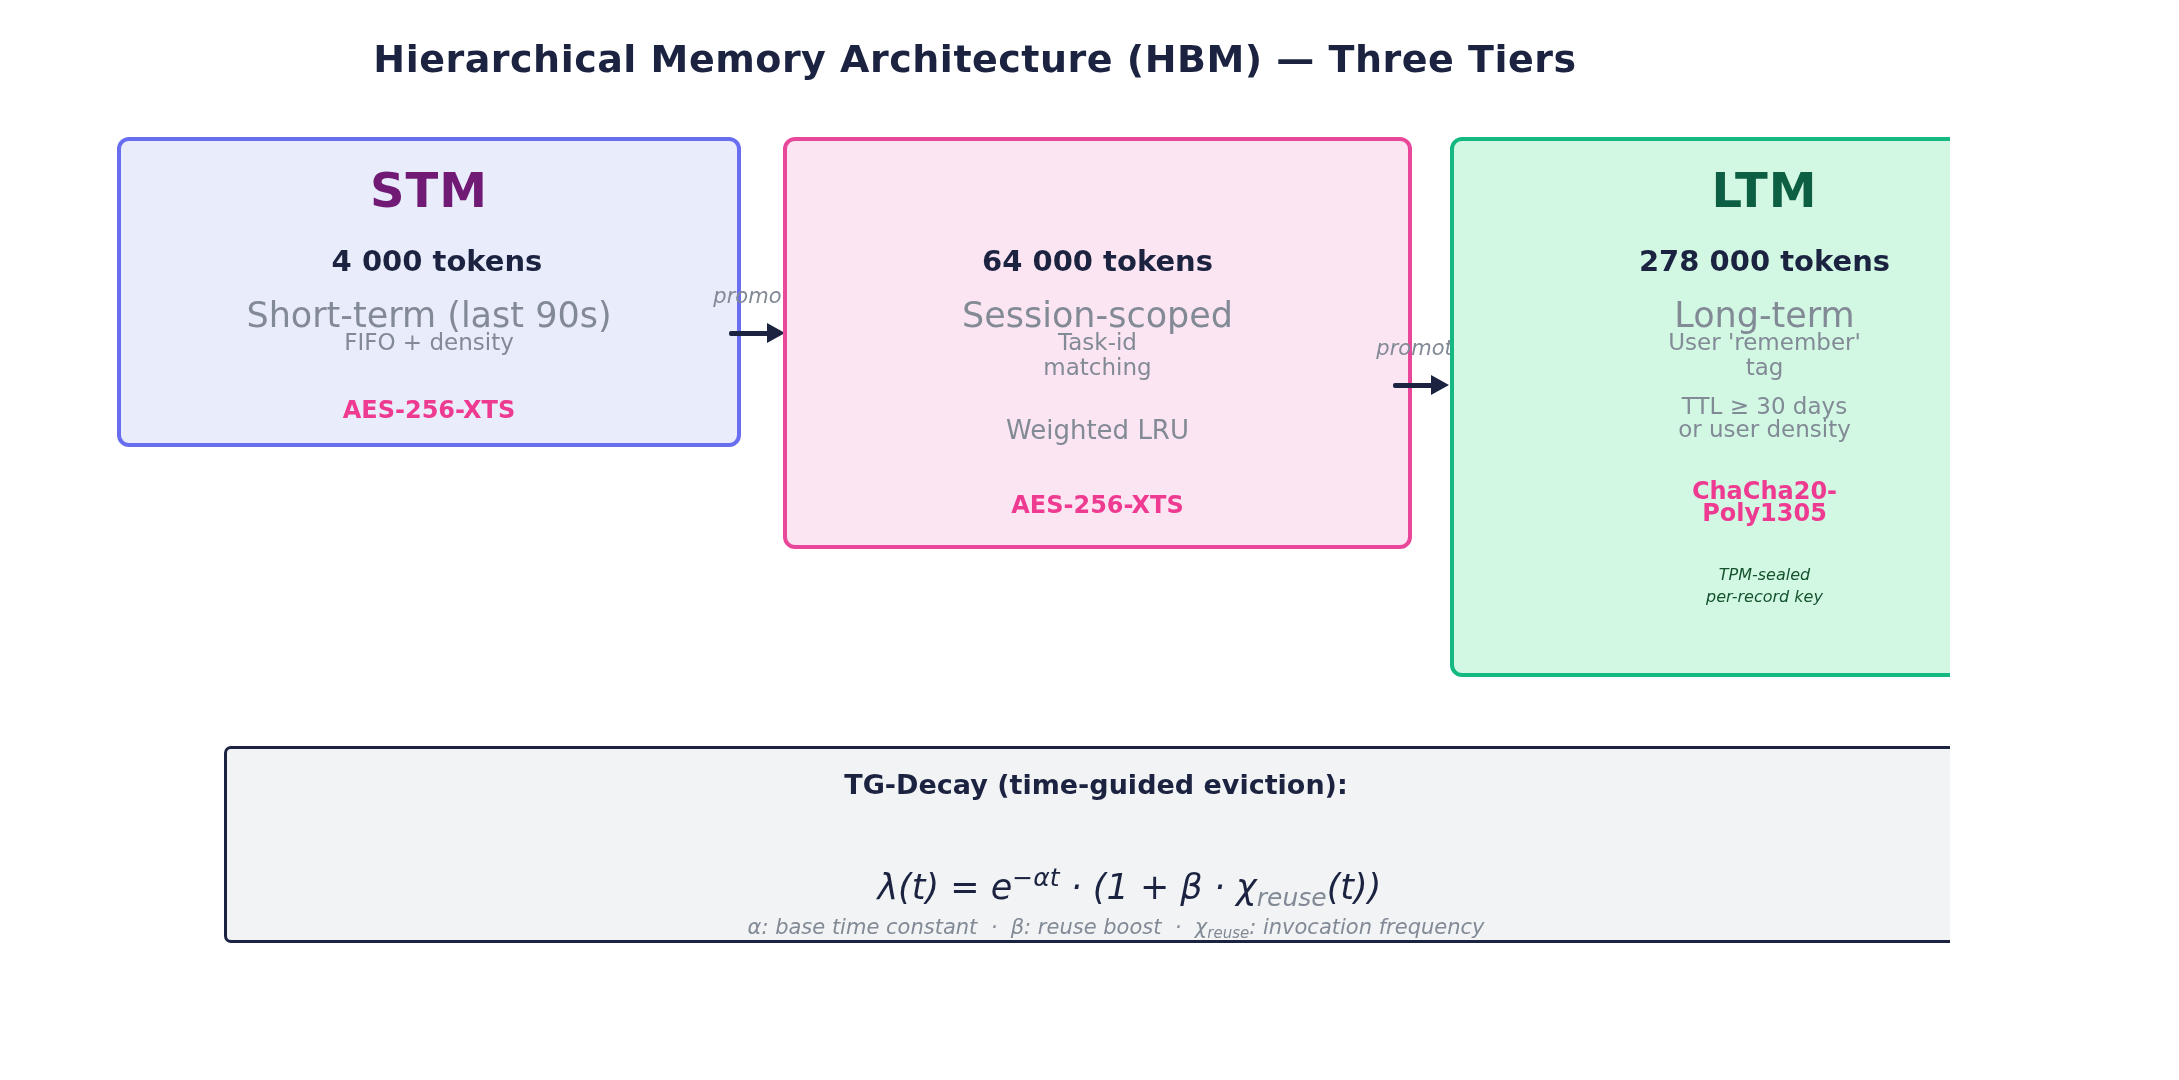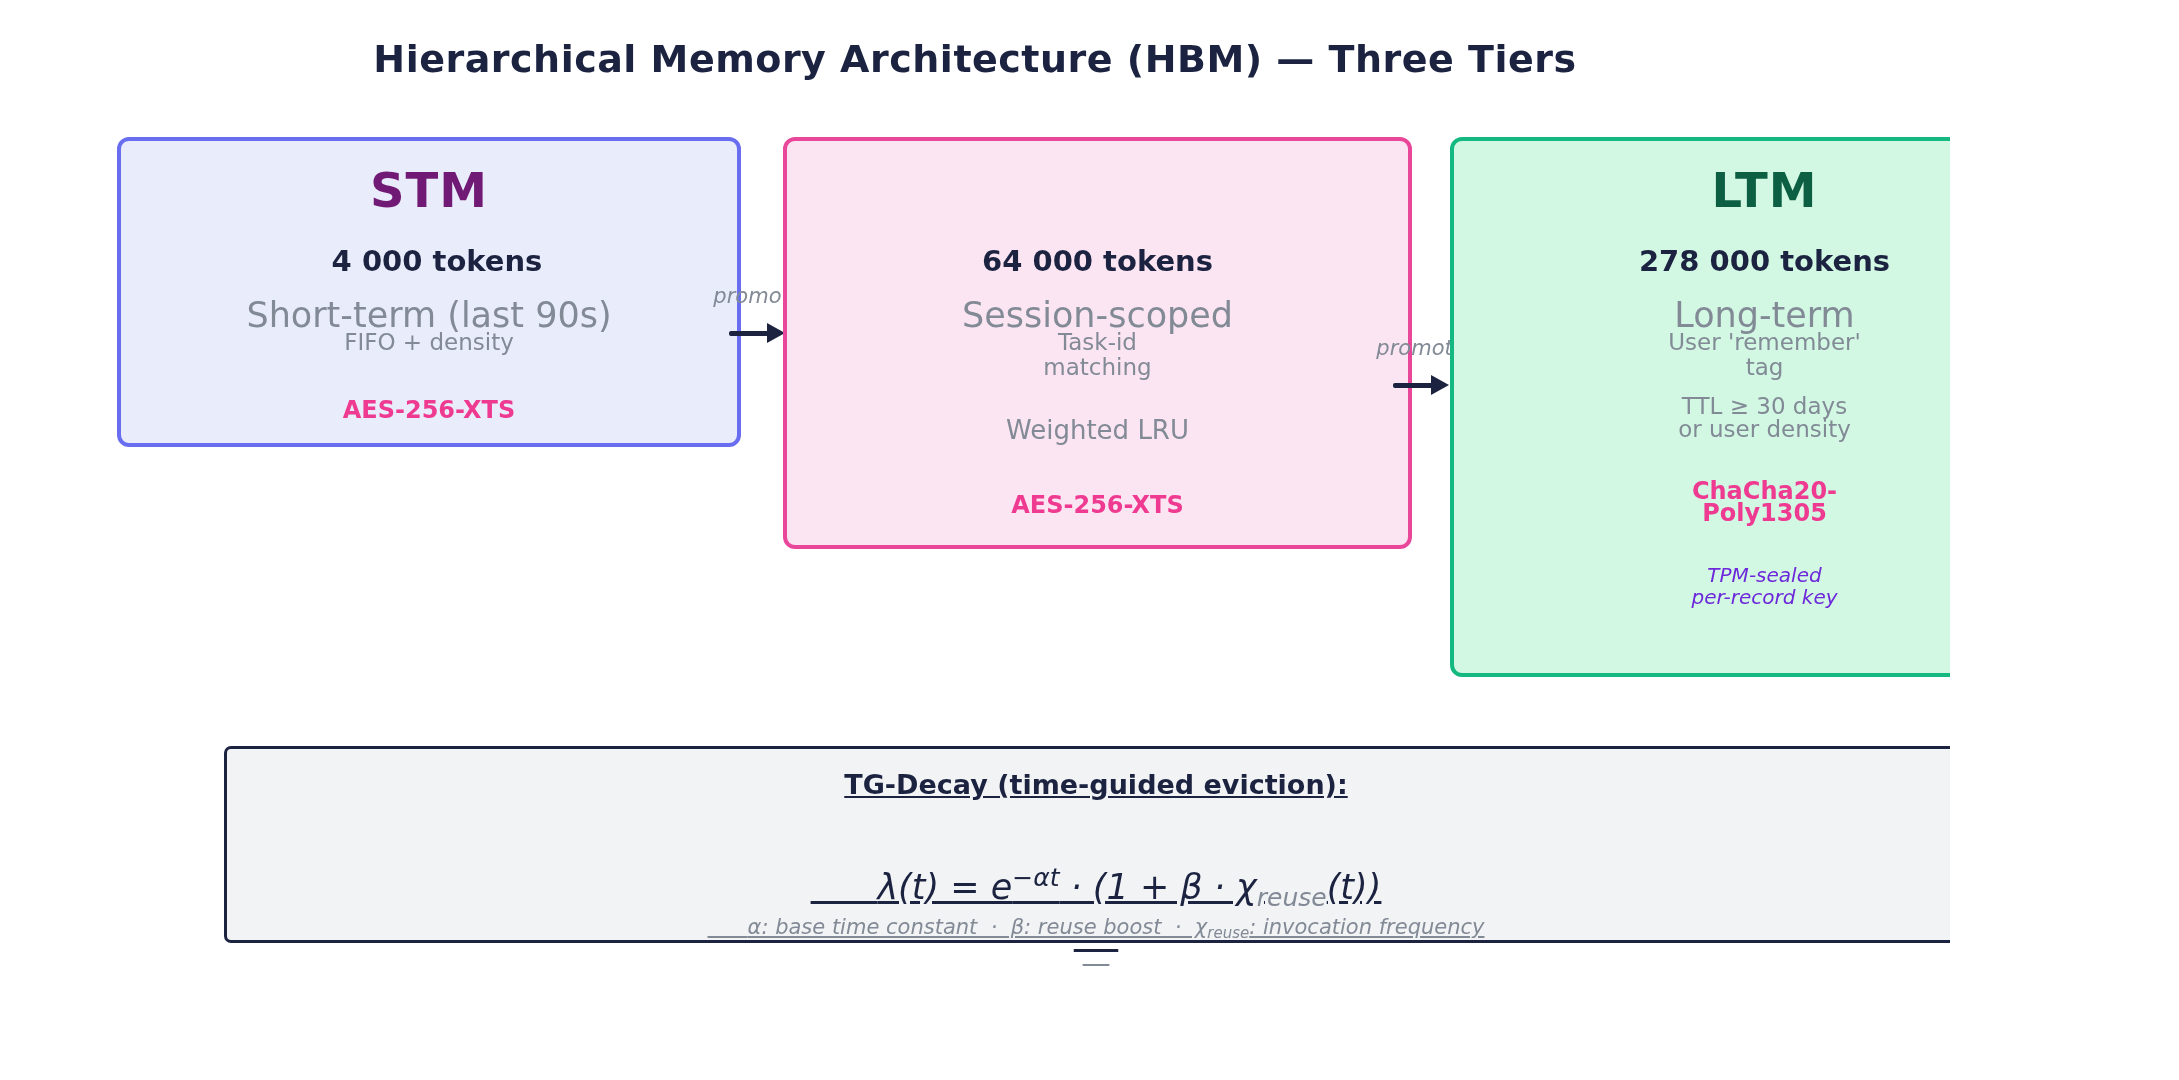--- a/index.html
+++ b/index.html
@@ -35,21 +35,21 @@
     text-align: center;
   }
   .tier-name   { font-size: 48px; font-weight: bold; line-height: 54px; letter-spacing: 1px; }
   .tokens      { font-size: 29px; font-weight: bold; line-height: 34px; color: #1b2341; }
   .desc        { font-size: 35px; line-height: 30px; color: #828a96; }
   .sub         { font-size: 23px; line-height: 25px; color: #828a96; }
   .policy      { font-size: 26px; line-height: 30px; color: #828a96; }
   .policy-sm   { font-size: 23px; line-height: 25px; color: #828a96; }
   .cipher      { font-size: 24px; font-weight: bold; line-height: 28px; }
   .cipher-2l   { font-size: 24px; font-weight: bold; line-height: 26px; }
-  .note        { font-size: 20px; font-style: italic; line-height: 24px; color: #6d28d9; }
+  .note        { font-size: 16px; font-style: italic; line-height: 24px; color: #14532d; }
 
   .arrow { position: absolute; width: 56px; height: 22px; }
   .arrow .shaft {
     position: absolute; left: 0; top: 9px;
     width: 40px; height: 5px;
     border-radius: 2px;
   }
   .arrow .head {
     position: absolute; left: 38px; top: 1px;
     width: 0; height: 0;
@@ -72,21 +72,20 @@
     width: 1744px; height: 197px;
     border: 3px solid #1b2341;
     border-radius: 7px;
     background: #f2f3f5;
   }
   .formula-panel .row {
     position: absolute;
     left: 0; right: 0;
     text-align: center;
     white-space: pre-wrap;
-    text-decoration: underline;
   }
   .fx-heading { top: 19px;  font-size: 27px; font-weight: bold; line-height: 34px; color: #1b2341; }
   .fx-formula { top: 72px;  font-size: 35px; font-style: italic; line-height: 44px; color: #1b2341; }
   .fx-formula .sup { font-size: 25px; position: relative; top: -13px; }
   .fx-formula .sub { font-size: 25px; position: relative; top: 7px; }
   .fx-caption { top: 139px; font-size: 21px; font-style: italic; line-height: 26px; color: #828a96; }
   .fx-caption .sub { font-size: 15px; position: relative; top: 4px; }
 </style>
 </head>
 <body>

